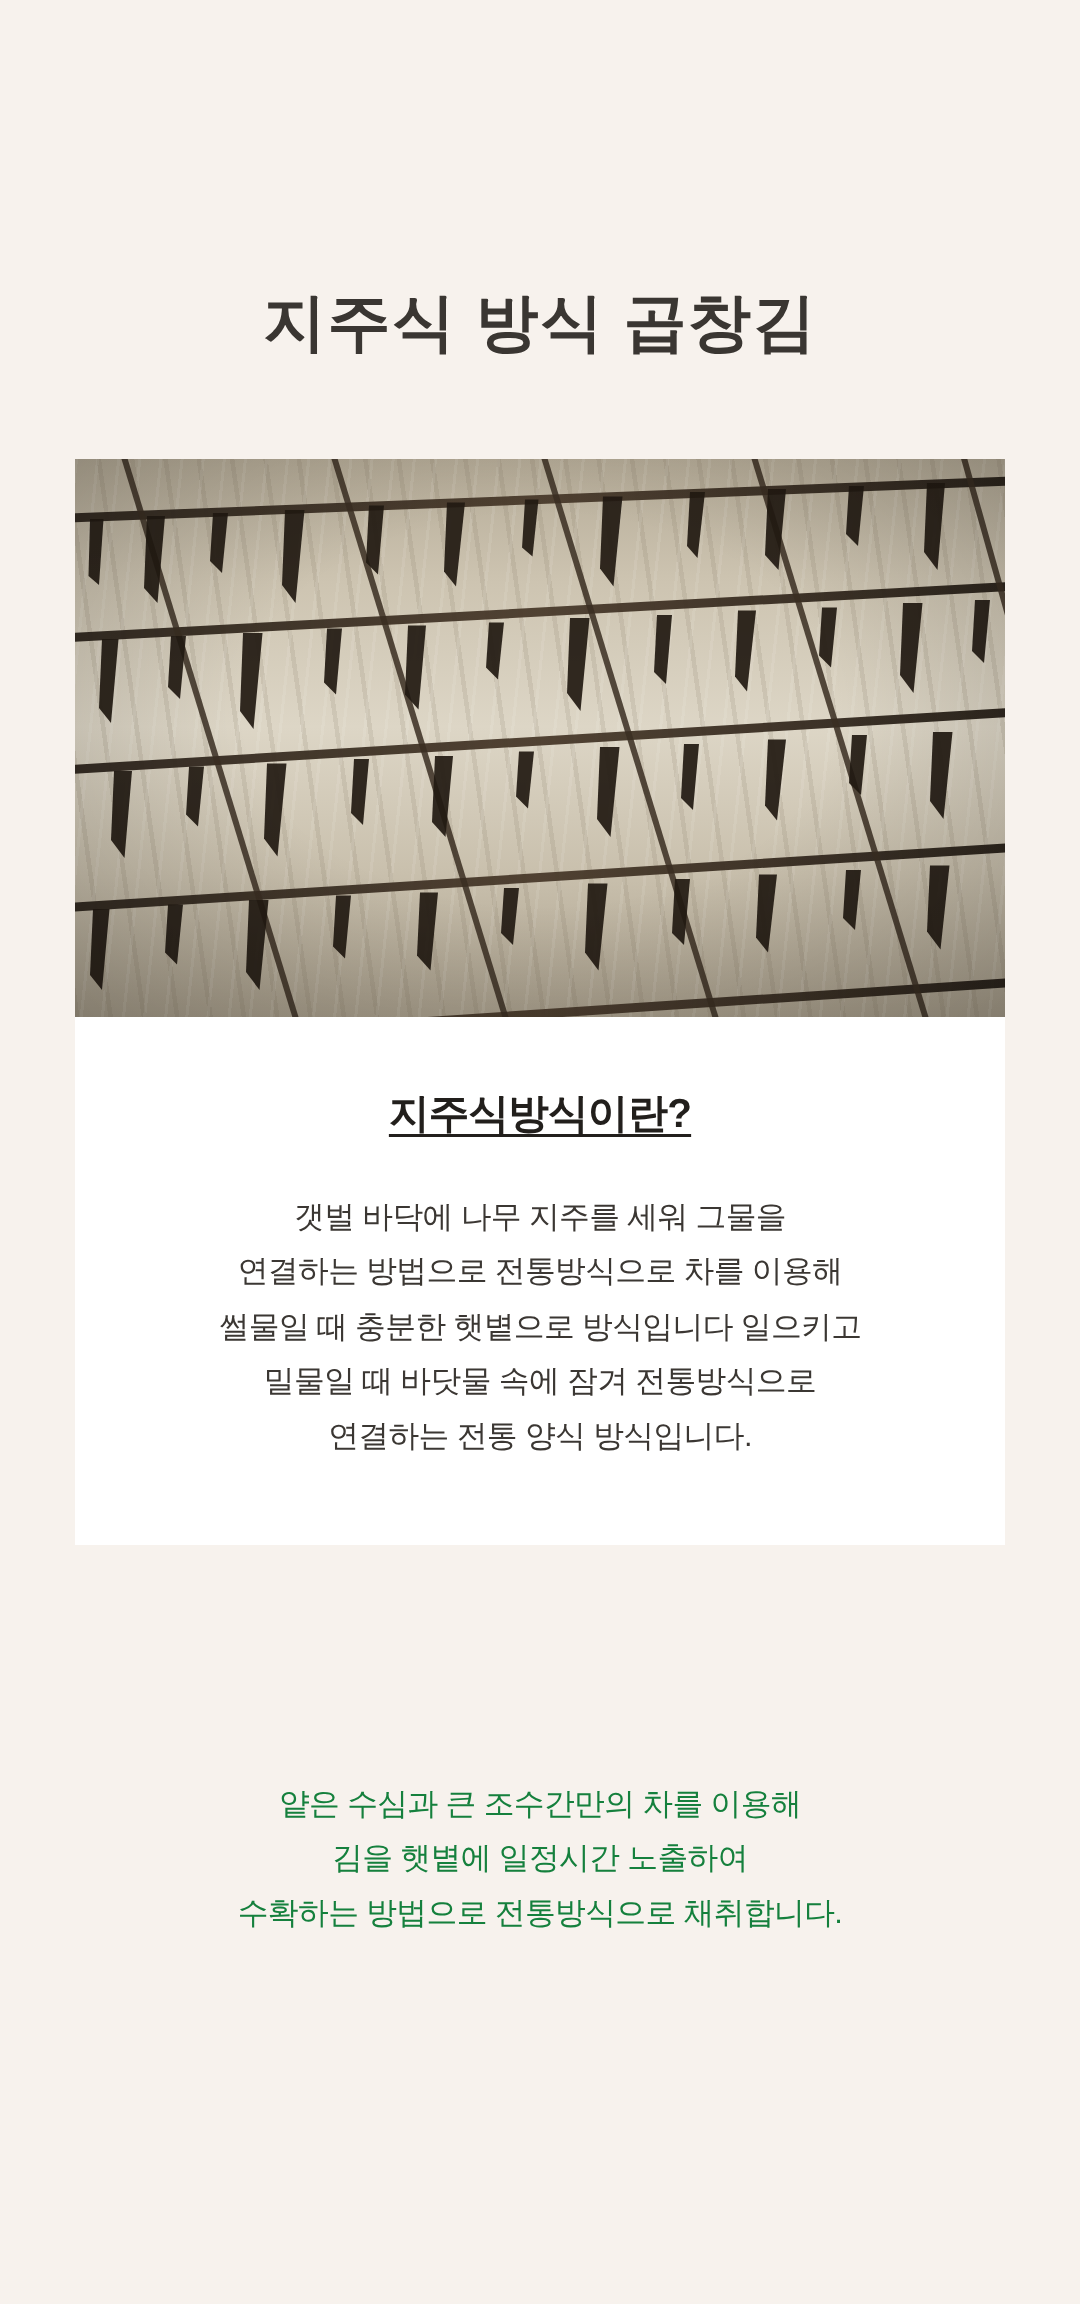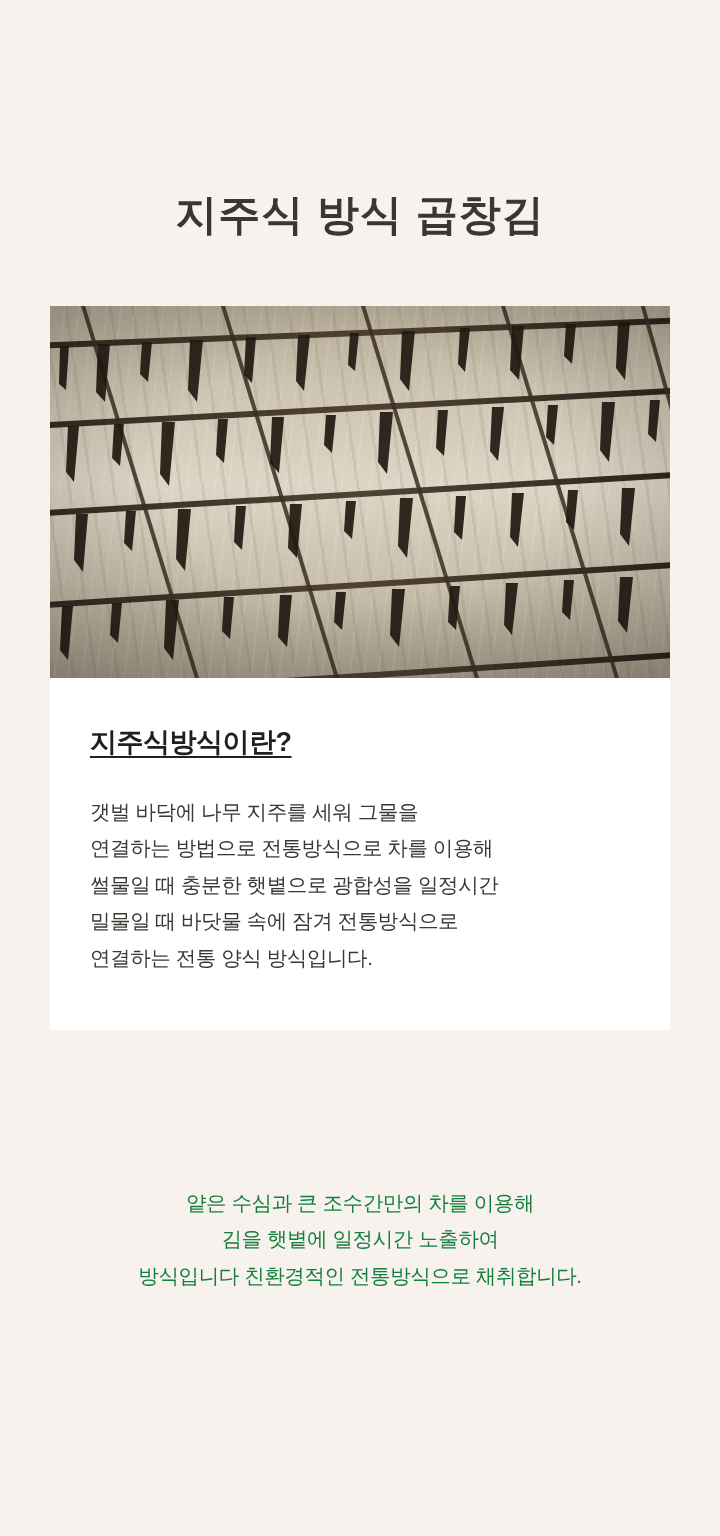--- a/index.html
+++ b/index.html
@@ -67,20 +67,21 @@
     width: 620px;
     height: 372px;
   }
   .photo .vignette {
     position: absolute;
     inset: 0;
     background: radial-gradient(ellipse at 50% 45%, rgba(0,0,0,0) 45%, rgba(0,0,0,0.22) 100%);
   }
   .card-body {
     padding: 46px 40px 54px;
+    text-align: center;
     background: #ffffff;
   }
   .card-title {
     font-size: 27px;
     font-weight: 700;
     color: #221f1c;
     text-decoration: underline;
     text-underline-offset: 5px;
     text-decoration-thickness: 2px;
     margin: 0 0 34px 0;
@@ -194,26 +195,26 @@
         </g>
       </svg>
       <div class="vignette"></div>
     </div>
 
     <div class="card-body">
       <h2 class="card-title">지주식방식이란?</h2>
       <div class="card-text">
         <div>갯벌 바닥에 나무 지주를 세워 그물을</div>
         <div>연결하는 방법으로 전통방식으로 차를 이용해</div>
-        <div>썰물일 때 충분한 햇볕으로 광합성을 일정시간</div>
+        <div>썰물일 때 충분한 햇볕으로 방식입니다 일으키고</div>
         <div>밀물일 때 바닷물 속에 잠겨 전통방식으로</div>
         <div>연결하는 전통 양식 방식입니다.</div>
       </div>
     </div>
   </div>
 
   <div class="footnote">
     <div>얕은 수심과 큰 조수간만의 차를 이용해</div>
     <div>김을 햇볕에 일정시간 노출하여</div>
-    <div>방식입니다 친환경적인 전통방식으로 채취합니다.</div>
+    <div>수확하는 방법으로 전통방식으로 채취합니다.</div>
   </div>
 
 </div>
 
 </body></html>

